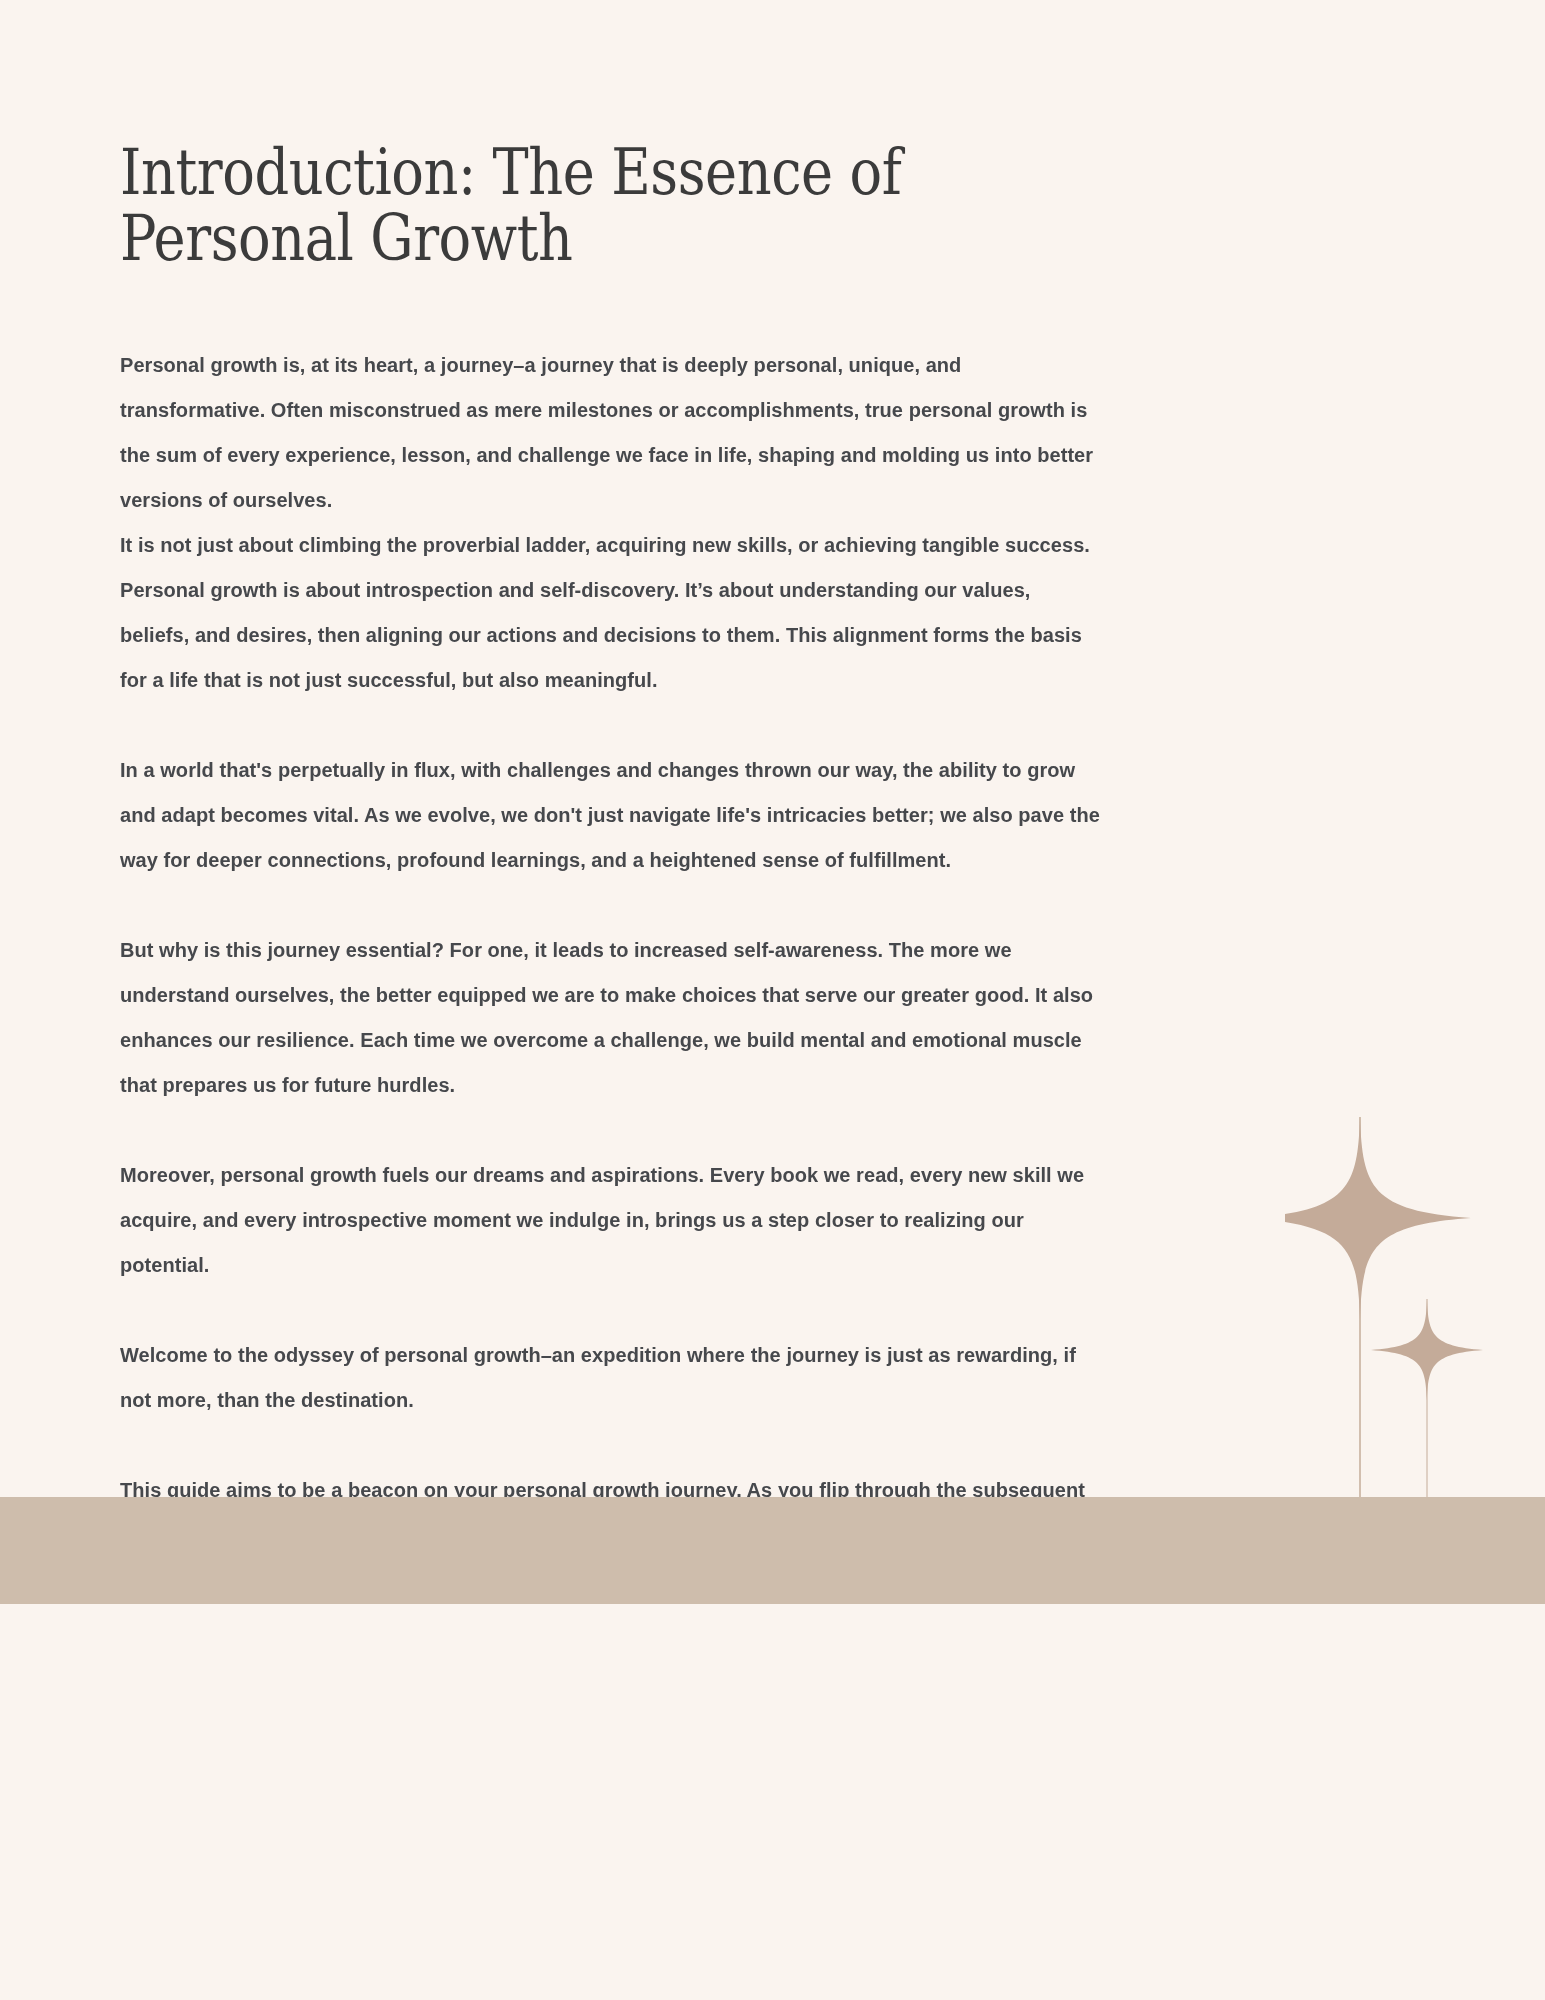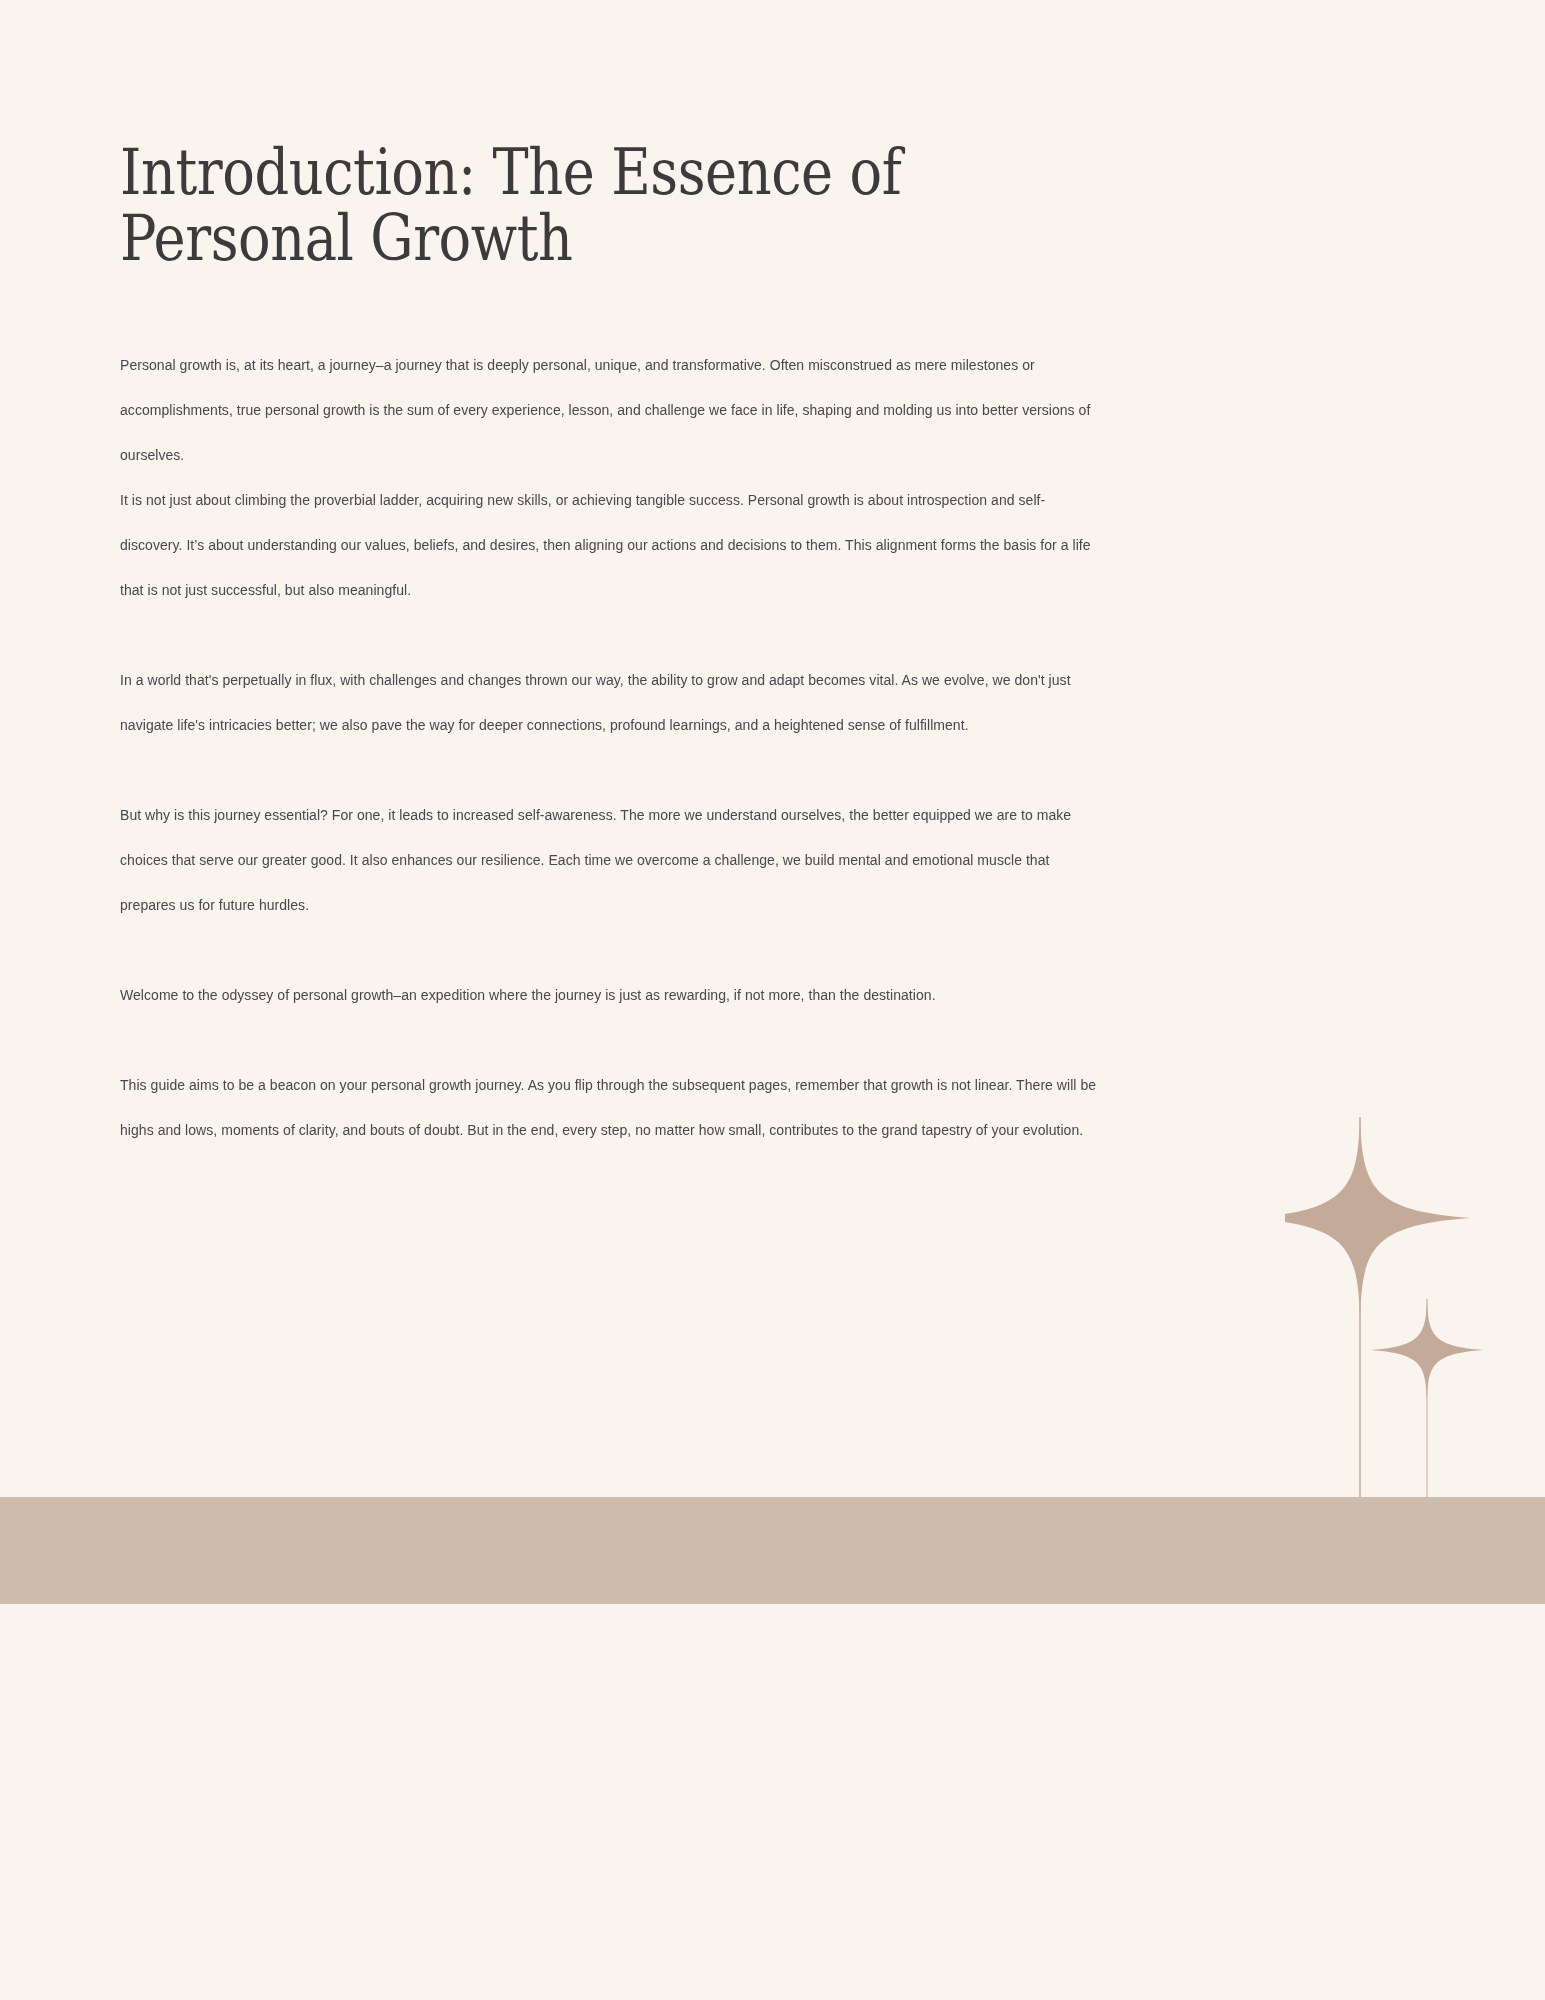--- a/index.html
+++ b/index.html
@@ -55,25 +55,25 @@
     letter-spacing:-0.5px;
     color:#3b3b3b;
     margin-top:140px;
     white-space:pre-line;
     transform:scaleX(0.86);
     transform-origin:left center;
   }
 
   .body-copy {
     margin-top:72px;
-    font-size:14px;
+    font-size:20px;
     line-height:45px;
     color:#46484c;
     letter-spacing:0.05px;
-    font-weight:400;
+    font-weight:700;
   }
 
   .para { margin:0; }
   .para + .para { margin-top:0; }
   .para.gap  { margin-top:45px; }
 
   
   .footer-band {
     position:absolute;
     left:0;
@@ -113,20 +113,21 @@
   <div class="content">
 
     <h1 class="doc-title">Introduction: The Essence of
 Personal Growth</h1>
 
     <div class="body-copy">
       <p class="para">Personal growth is, at its heart, a journey–a journey that is deeply personal, unique, and transformative. Often misconstrued as mere milestones or accomplishments, true personal growth is the sum of every experience, lesson, and challenge we face in life, shaping and molding us into better versions of ourselves.</p>
       <p class="para">It is not just about climbing the proverbial ladder, acquiring new skills, or achieving tangible success. Personal growth is about introspection and self-discovery. It’s about understanding our values, beliefs, and desires, then aligning our actions and decisions to them. This alignment forms the basis for a life that is not just successful, but also meaningful.</p>
       <p class="para gap">In a world that's perpetually in flux, with challenges and changes thrown our way, the ability to grow and adapt becomes vital. As we evolve, we don't just navigate life's intricacies better; we also pave the way for deeper connections, profound learnings, and a heightened sense of fulfillment.</p>
       <p class="para gap">But why is this journey essential? For one, it leads to increased self-awareness. The more we understand ourselves, the better equipped we are to make choices that serve our greater good. It also enhances our resilience. Each time we overcome a challenge, we build mental and emotional muscle that prepares us for future hurdles.</p>
+      <p class="para gap">Moreover, personal growth fuels our dreams and aspirations. Every book we read, every new skill we acquire, and every introspective moment we indulge in, brings us a step closer to realizing our potential.</p>
       <p class="para gap">Welcome to the odyssey of personal growth–an expedition where the journey is just as rewarding, if not more, than the destination.</p>
       <p class="para gap">This guide aims to be a beacon on your personal growth journey. As you flip through the subsequent pages, remember that growth is not linear. There will be highs and lows, moments of clarity, and bouts of doubt. But in the end, every step, no matter how small, contributes to the grand tapestry of your evolution.</p>
     </div>
 
   </div>
 
   <div class="footer-band"></div>
 
 </div>
 

